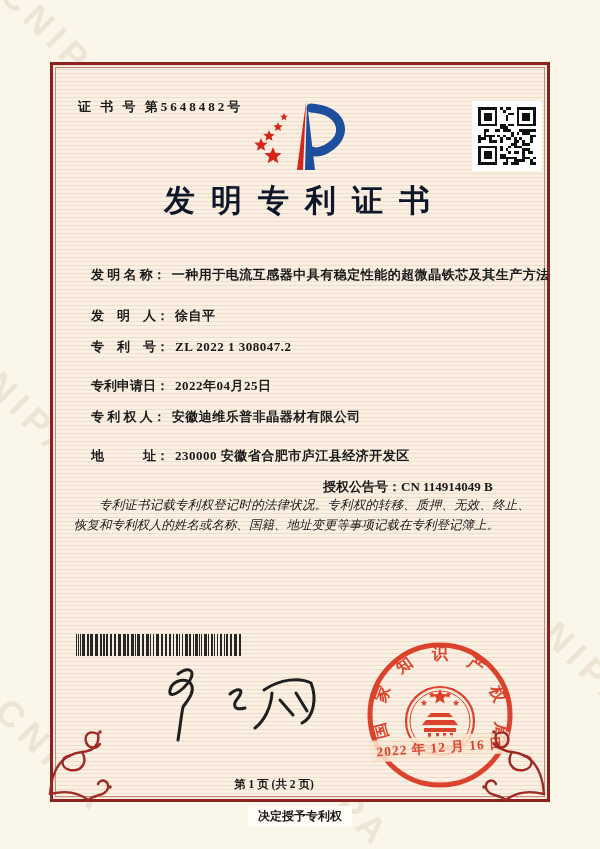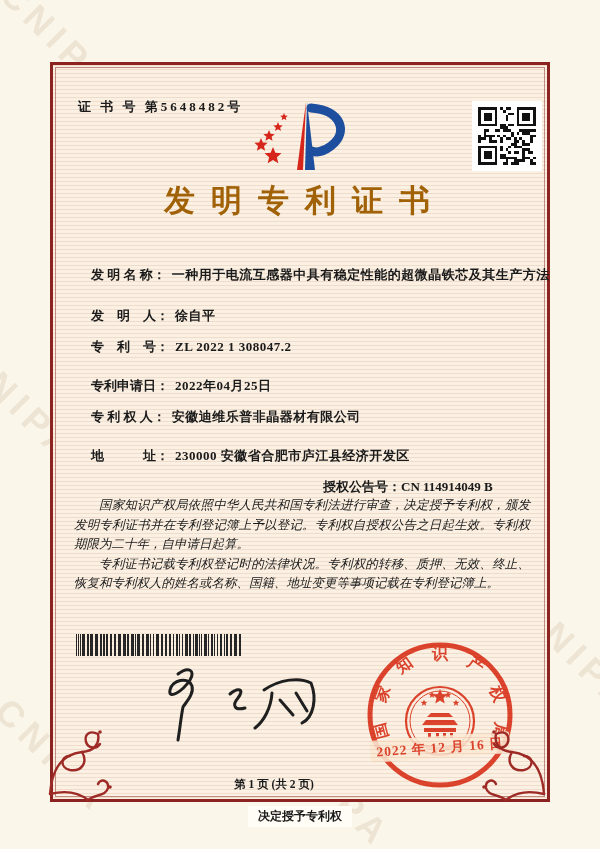--- a/index.html
+++ b/index.html
@@ -24,21 +24,21 @@
     z-index:1;
   }
   .frame-inner-line{position:absolute;inset:2px;border:1px solid #c08a7e;pointer-events:none;}
   .cert-no{position:absolute;left:78px;top:98px;font-size:13px;font-weight:700;letter-spacing:3px;z-index:2;white-space:pre;}
   .logo{position:absolute;left:233px;top:94px;width:134px;height:86px;z-index:2;}
   .qr-wrap{position:absolute;left:472px;top:101px;width:70px;height:70px;background:#fff;z-index:2;display:flex;align-items:center;justify-content:center;}
   .qr-wrap svg{width:58px;height:58px;shape-rendering:crispEdges;fill:#111;}
   .title{
     position:absolute;left:50px;top:180px;width:494px;text-align:center;
     font-size:31px;font-weight:700;letter-spacing:16px;padding-left:16px;box-sizing:border-box;
-    z-index:2;color:#a16207;
+    z-index:2;color:#0f172a;
   }
   .row{position:absolute;left:78px;font-size:13px;font-weight:700;white-space:pre;z-index:2;}
   .row .lbl{white-space:pre;}
   .row .val{margin-left:6px;letter-spacing:0.5px;}
   .gazette{position:absolute;left:310px;font-size:13px;font-weight:700;white-space:pre;z-index:2;}
   .body-text{position:absolute;left:74px;top:496px;width:456px;z-index:2;font-size:12.5px;line-height:19.5px;font-style:italic;}
   .body-text p{margin:0;text-indent:2em;text-align:justify;}
   .barcode{position:absolute;left:76px;top:634px;width:168px;height:22px;z-index:2;}
   .barcode svg{width:168px;height:22px;fill:#262626;}
   .signer{position:absolute;left:84px;top:686px;z-index:2;font-size:14px;font-weight:700;line-height:26px;}
@@ -225,21 +225,20 @@
     <span class="lbl">专 利 权 人：</span><span class="val">安徽迪维乐普非晶器材有限公司</span>
   </div>
   <div class="row" style="top:431px;">
     <span class="lbl">地　　　址：</span><span class="val">230000 安徽省合肥市庐江县经济开发区</span>
   </div>
   <div class="gazette" style="top:462px;">
     <span class="lbl">授权公告号：</span><span class="val">CN 114914049 B</span>
   </div>
 
   <div class="body-text">
-    <p>国家知识产权局依照中华人民共和国专利法进行审查，决定授予专利权，颁发发明专利证书并在专利登记簿上予以登记。专利权自授权公告之日起生效。专利权期限为二十年，自申请日起算。</p>
     <p>专利证书记载专利权登记时的法律状况。专利权的转移、质押、无效、终止、恢复和专利权人的姓名或名称、国籍、地址变更等事项记载在专利登记簿上。</p>
   </div>
 
   <div class="barcode">
     <svg id="barcode-svg" viewBox="0 0 168 22" preserveAspectRatio="none">
         <rect x="0" y="0" width="1" height="22"></rect>
         <rect x="2" y="0" width="1" height="22"></rect>
         <rect x="4" y="0" width="1" height="22"></rect>
         <rect x="6" y="0" width="3" height="22"></rect>
         <rect x="11" y="0" width="2" height="22"></rect>

